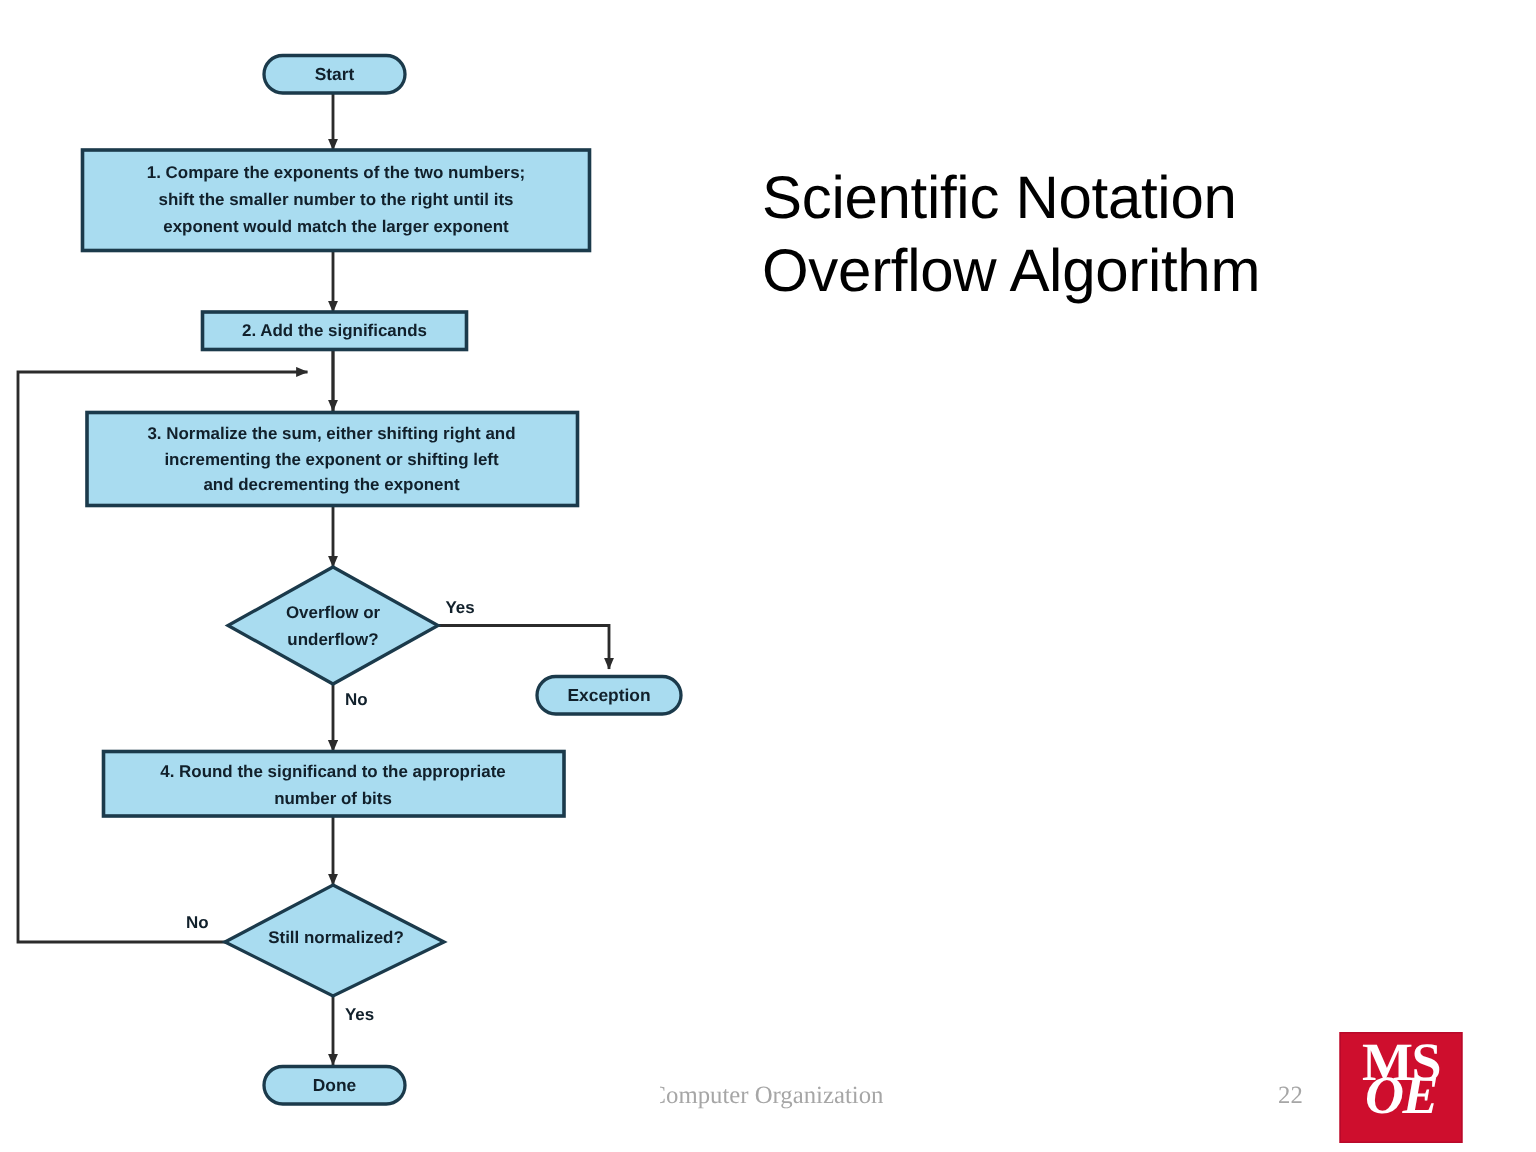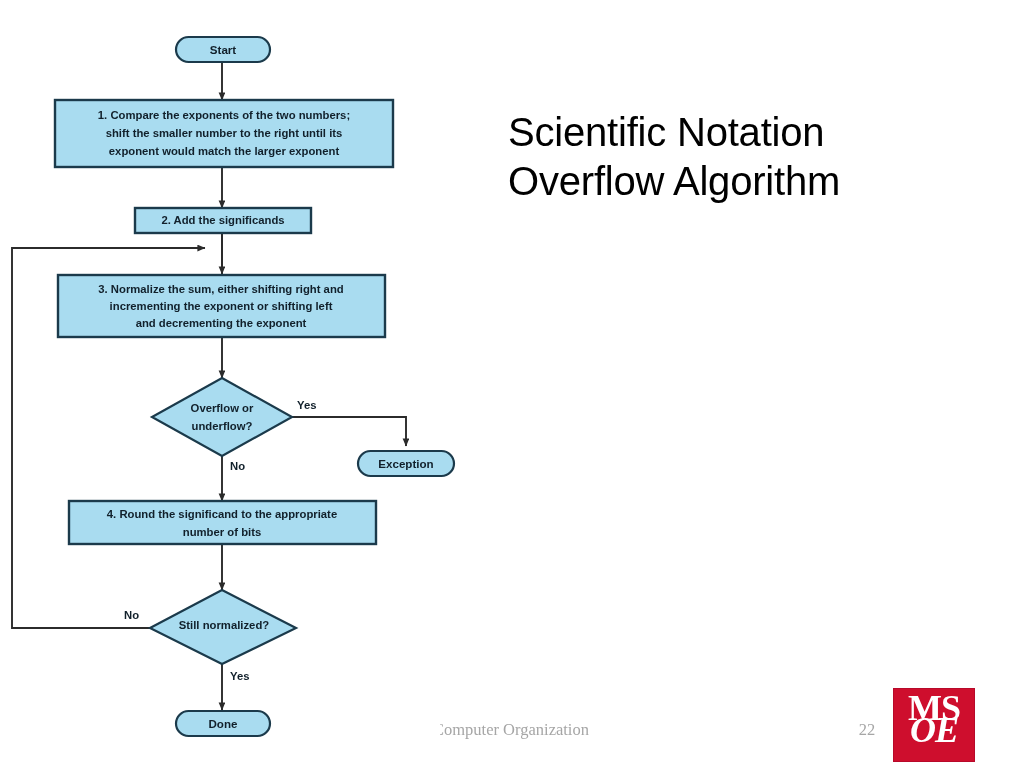--- a/index.html
+++ b/index.html
@@ -104,21 +104,20 @@
   }
   #footer-course .clip-inner {
     display: block;
     margin-left: -7px;
   }
   #footer-page-number {
     position: absolute;
     left: 852px;
     top: 720px;
     width: 30px;
-    text-align: center;
     color: #a6a6a6;
     font-family: "Liberation Serif", serif;
     font-size: 16.5px;
   }
   
   #msoe-logo {
     position: absolute;
     left: 893px;
     top: 688px;
     width: 82px;

